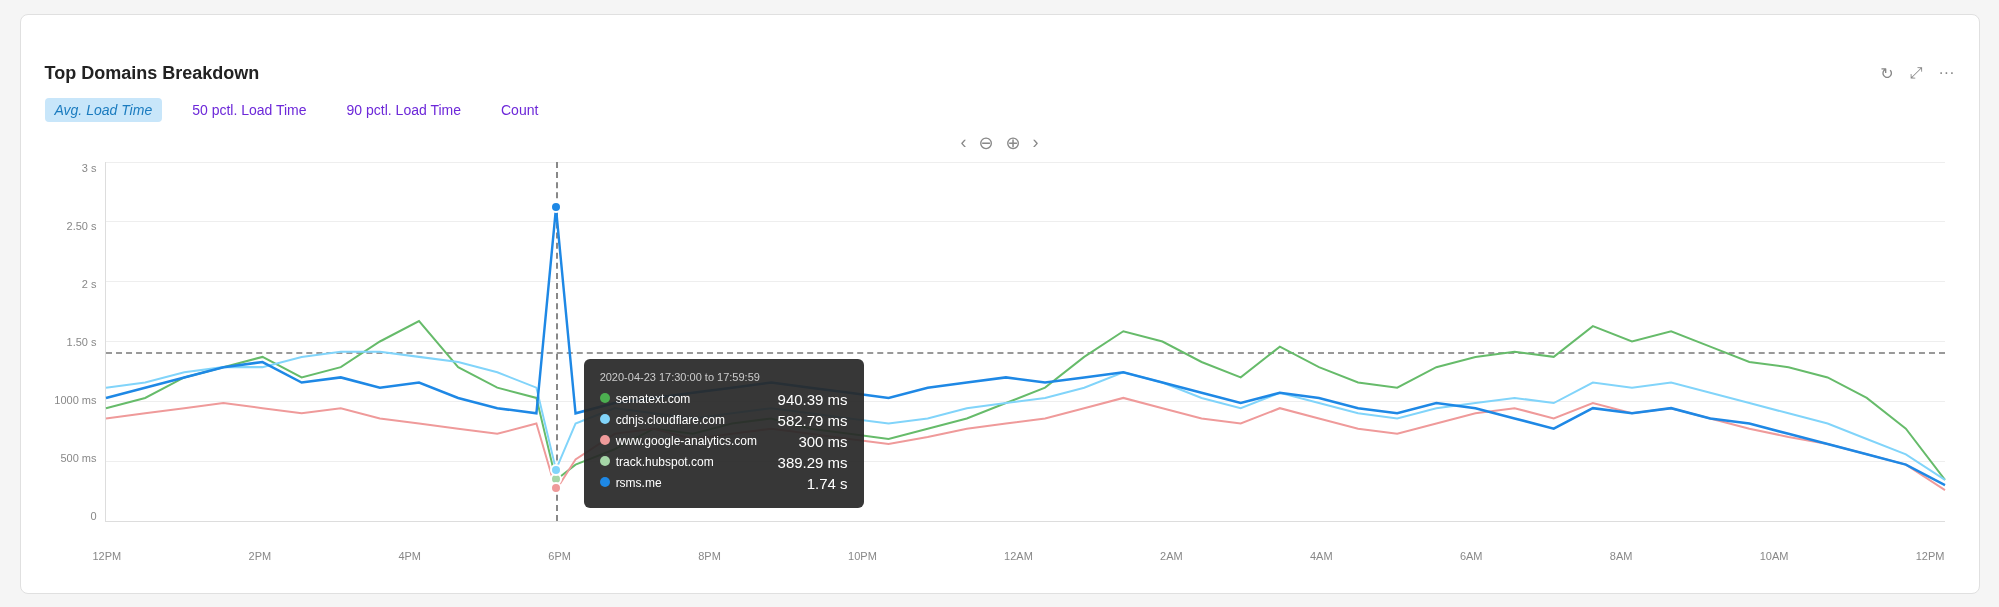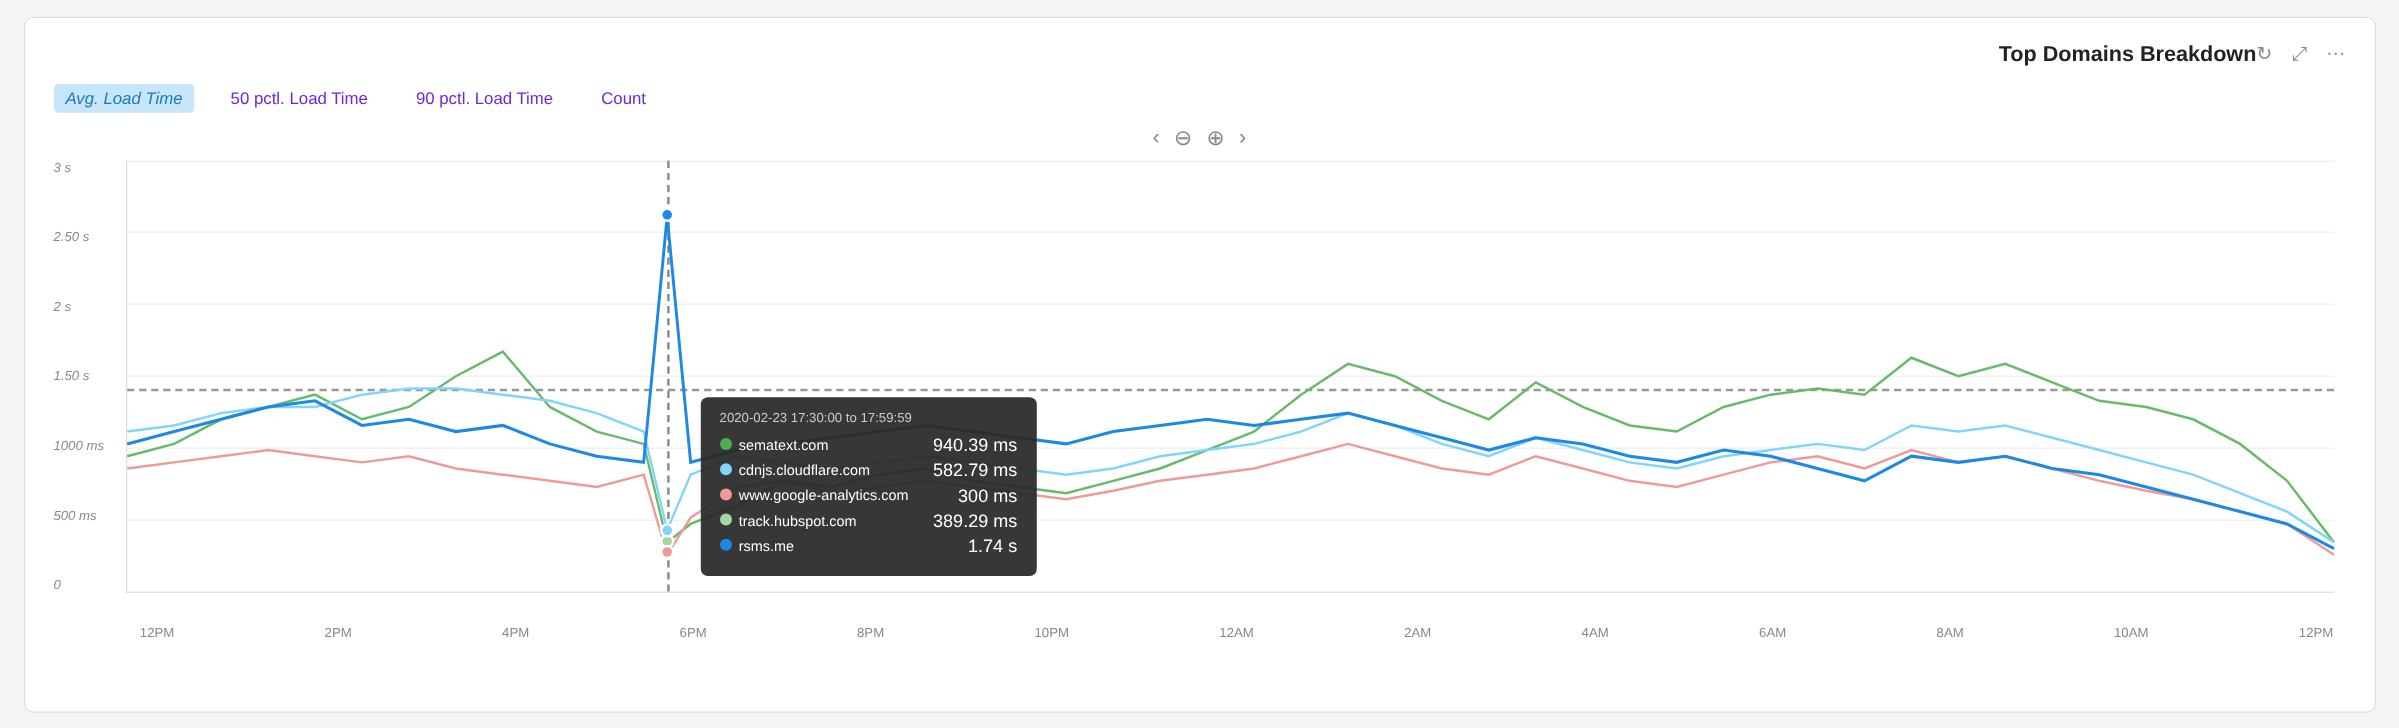--- a/index.html
+++ b/index.html
@@ -1,30 +1,30 @@
 <!DOCTYPE html>
 <html><head>
   <meta charset="utf-8">
   <style>
     * { box-sizing: border-box; margin: 0; padding: 0; }
     body { background: #f5f5f5; font-family: -apple-system, BlinkMacSystemFont, 'Segoe UI', sans-serif; display: flex; align-items: center; justify-content: center; min-height: 100vh; }
     .card { background: #fff; border: 1px solid #e0e0e0; border-radius: 8px; width: 1960px; min-height: 580px; padding: 20px 24px; position: relative; }
-    .header { display: flex; align-items: center; justify-content: flex-end; margin-bottom: 14px; }
+    .header { display: flex; align-items: center; justify-content: space-between; margin-bottom: 14px; margin-top: 28px; }
     .title { font-size: 18px; font-weight: 600; color: #222; }
     .header-actions { display: flex; align-items: center; gap: 16px; }
     .header-icon { color: #888; cursor: pointer; font-size: 16px; }
     .tabs { display: flex; align-items: center; gap: 20px; margin-bottom: 10px; }
     .tab { font-size: 14px; color: #6d28d9; cursor: pointer; padding: 4px 10px; border-radius: 4px; }
     .tab.active { background: #c8e6fa; color: #1a7bbf; font-weight: 500; font-style: italic; }
     .chart-area { position: relative; width: 100%; height: 430px; }
     .chart-controls { position: absolute; top: 0; left: 50%; transform: translateX(-50%); display: flex; gap: 12px; align-items: center; z-index: 10; }
     .chart-controls span { color: #888; cursor: pointer; font-size: 18px; user-select: none; }
-    .y-axis { position: absolute; left: 0; top: 30px; bottom: 40px; width: 60px; display: flex; flex-direction: column; justify-content: space-between; align-items: flex-start; padding-right: 8px; font-style: italic; }
+    .y-axis { position: absolute; left: 0; top: 30px; bottom: 40px; width: 60px; display: flex; flex-direction: column; justify-content: space-between; align-items: flex-end; padding-right: 8px; }
     .y-label { font-size: 11px; color: #888; }
-    .x-axis { position: absolute; bottom: 0; left: 72px; right: 10px; display: flex; justify-content: space-between; }
+    .x-axis { position: absolute; bottom: 0; left: 48px; right: 10px; display: flex; justify-content: space-between; }
     .x-label { font-size: 11px; color: #888; }
     .plot-area { position: absolute; left: 60px; right: 10px; top: 30px; bottom: 40px; border-left: 1px solid #ddd; border-bottom: 1px solid #ddd; overflow: visible; }
     .grid-line { position: absolute; left: 0; right: 0; border-top: 1px solid #eee; }
     .grid-line.dashed { border-top: 2px dashed #999; }
     .dashed-vertical { position: absolute; top: 0; bottom: 0; border-left: 2px dashed #888; }
     svg.chart-svg { position: absolute; top: 0; left: 0; width: 100%; height: 100%; overflow: visible; }
     .tooltip { position: absolute; background: rgba(40,40,40,0.93); color: #fff; border-radius: 6px; padding: 12px 16px; font-size: 12px; z-index: 20; pointer-events: none; min-width: 280px; }
     .tooltip-header { font-size: 11px; color: #ccc; margin-bottom: 8px; }
     .tooltip-row { display: flex; align-items: center; justify-content: space-between; margin-bottom: 4px; gap: 16px; }
     .tooltip-dot { width: 10px; height: 10px; border-radius: 50%; display: inline-block; margin-right: 6px; flex-shrink: 0; }
@@ -294,21 +294,21 @@
             1880,315
           "></polyline>
       </svg>
 
       <div class="dot-marker" style="left: 24.5%; top: 88.5%; background: #a5d6a7;"></div>
       <div class="dot-marker" style="left: 24.5%; top: 86%; background: #81d4fa;"></div>
       <div class="dot-marker" style="left: 24.5%; top: 91%; background: #ef9a9a;"></div>
       <div class="dot-marker" style="left: 24.5%; top: 12.8%; background: #1e88e5;"></div>
 
       <div class="tooltip" style="left: 26%; top: 55%;">
-        <div class="tooltip-header">2020-02-23 17:30:00 to 17:59:59</div>
+        <div class="tooltip-header">2020-04-23 17:30:00 to 17:59:59</div>
         <div class="tooltip-row">
           <span><span class="tooltip-dot" style="background:#4caf50;"></span><span class="tooltip-label">sematext.com</span></span>
           <span class="tooltip-value">940.39 ms</span>
         </div>
         <div class="tooltip-row">
           <span><span class="tooltip-dot" style="background:#81d4fa;"></span><span class="tooltip-label">cdnjs.cloudflare.com</span></span>
           <span class="tooltip-value">582.79 ms</span>
         </div>
         <div class="tooltip-row">
           <span><span class="tooltip-dot" style="background:#ef9a9a;"></span><span class="tooltip-label">www.google-analytics.com</span></span>

